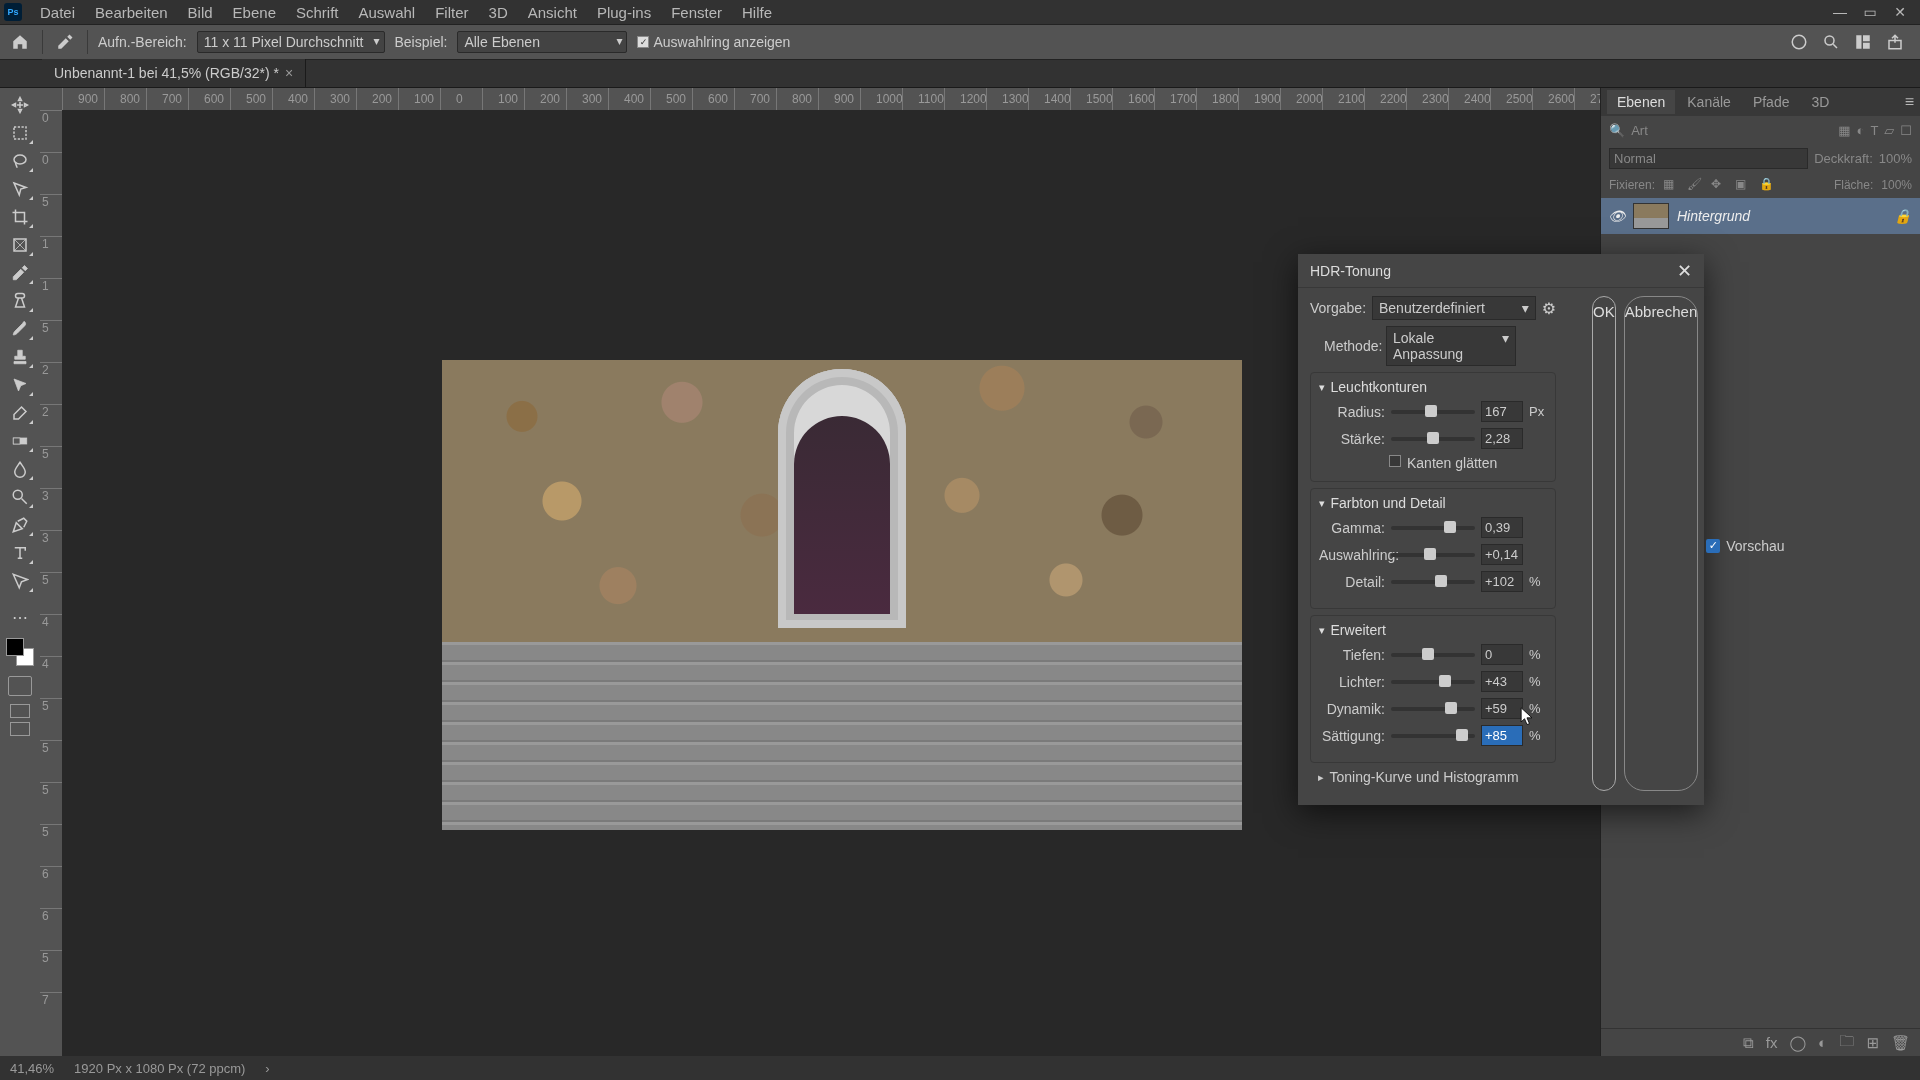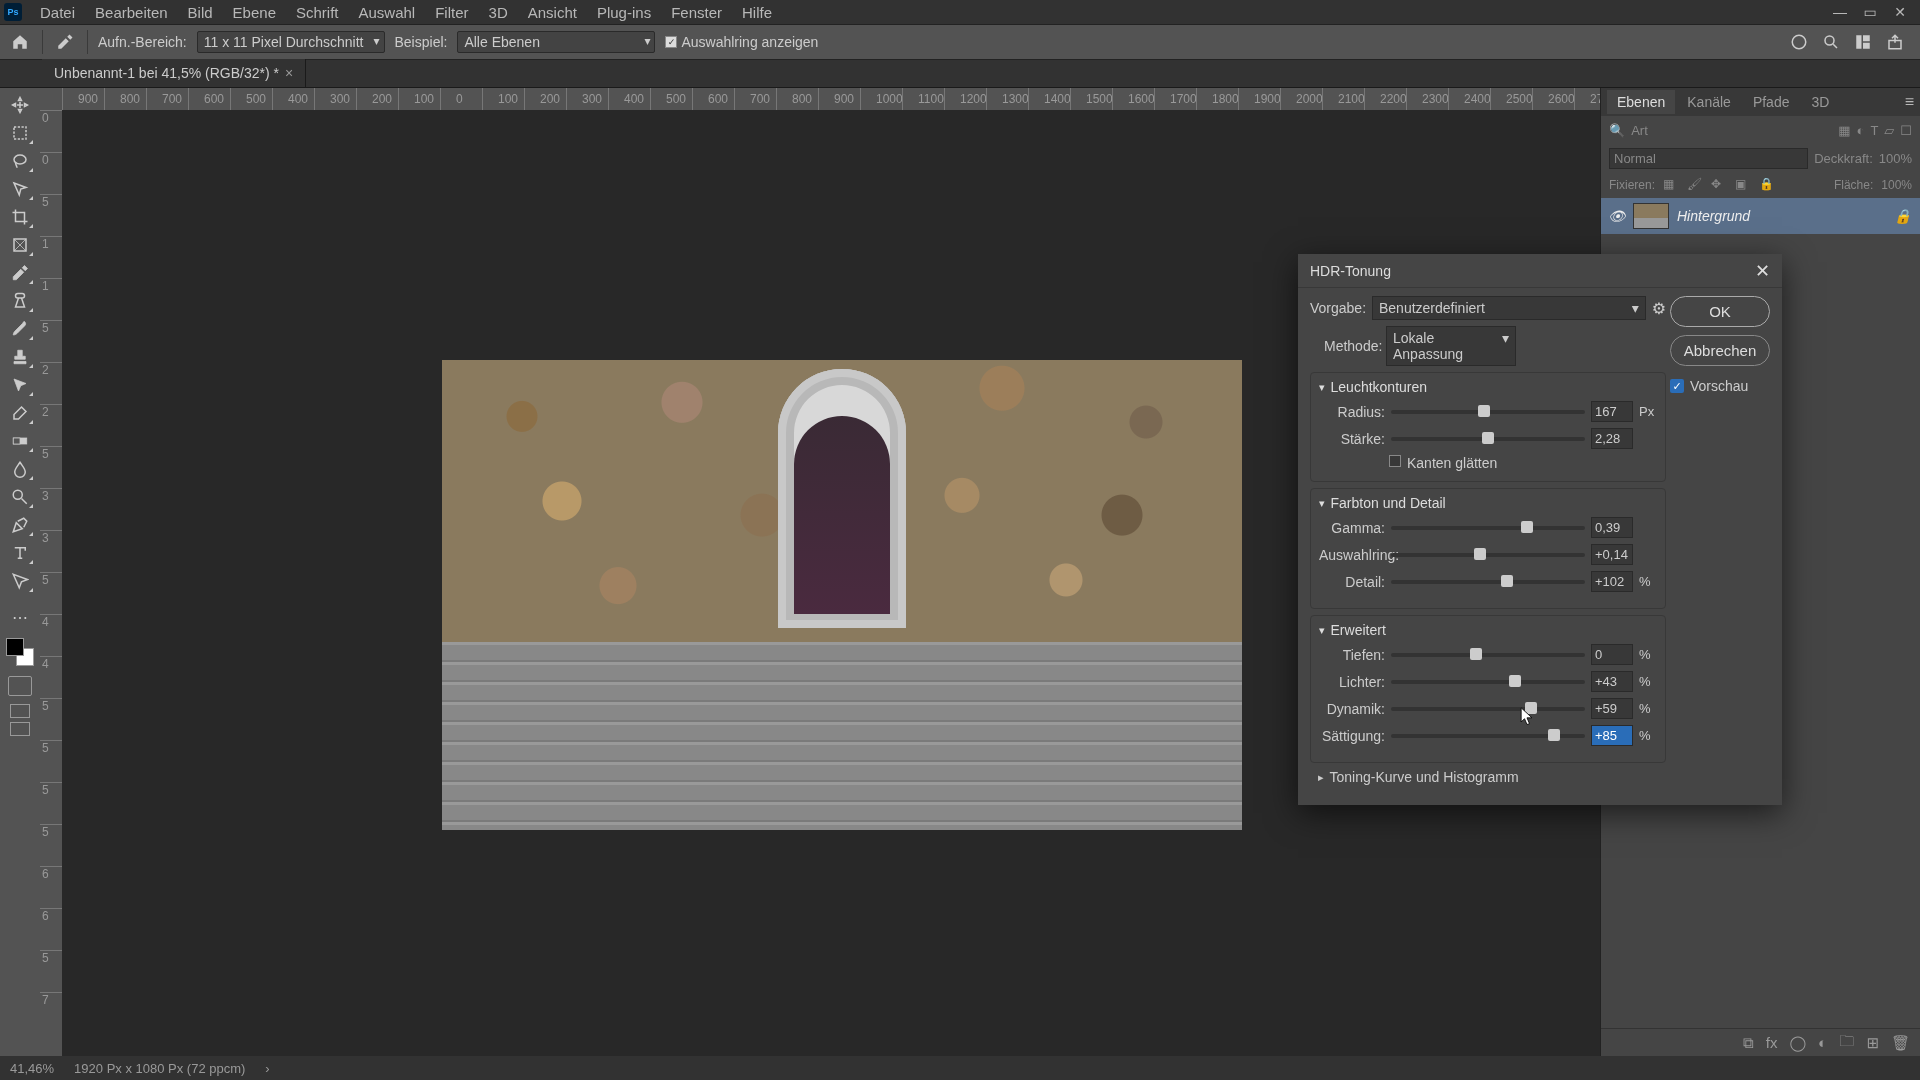--- a/index.html
+++ b/index.html
@@ -83,26 +83,26 @@
 .layer-item .eye{width:16px;height:16px;display:flex;align-items:center;justify-content:center;}
 .layer-item .thumb{width:36px;height:26px;background:linear-gradient(#8a7a5e 60%,#999 60%);border:1px solid #333;}
 .layer-item .lock{margin-left:auto;}
 .layer-footer{height:28px;display:flex;align-items:center;justify-content:flex-end;gap:12px;padding:0 10px;color:#999;border-top:1px solid #333;}
 .layer-footer span{font-size:15px;cursor:default;}
 
 
 .status-bar{position:absolute;bottom:0;left:0;right:0;height:24px;background:#323232;display:flex;align-items:center;padding:0 10px;gap:20px;font-size:13px;color:#999;}
 
 
-.hdr-dialog{position:absolute;left:1298px;top:254px;width:484px;background:#454545;box-shadow:0 8px 30px rgba(0,0,0,.6);color:#ccc;font-size:14px;}
+.hdr-dialog{position:absolute;left:1298px;top:254px;width:406px;background:#454545;box-shadow:0 8px 30px rgba(0,0,0,.6);color:#ccc;font-size:14px;}
 .dlg-title{height:34px;display:flex;align-items:center;padding:0 12px;background:#454545;border-bottom:1px solid #383838;color:#ddd;}
 .dlg-title .close{margin-left:auto;font-size:18px;cursor:default;}
 .dlg-body{padding:8px 12px 14px 12px;display:flex;gap:4px;}
 .dlg-left{flex:1;}
-.dlg-right{width:100px;display:flex;flex-direction:column;gap:8px;align-items:stretch;}
+.dlg-right{width:100px;display:flex;gap:8px;align-items:stretch;margin-left:32px;}
 .dlg-row{display:flex;align-items:center;gap:6px;margin-bottom:6px;}
 .dlg-row .lbl{width:56px;text-align:right;font-size:14px;}
 .dlg-row .sel{flex:1;background:#383838;border:1px solid #2a2a2a;padding:3px 6px;font-size:14px;display:flex;justify-content:space-between;}
 .dlg-btn{background:#454545;border:1px solid #888;border-radius:20px;padding:6px 0;text-align:center;font-size:15px;color:#ddd;}
 .dlg-btn.primary{border-color:#aaa;}
 .preview-check{display:flex;align-items:center;gap:6px;margin-top:4px;}
 .preview-check .cb{width:14px;height:14px;background:#2a6db8;display:flex;align-items:center;justify-content:center;color:#fff;font-size:11px;border-radius:2px;}
 .group{border:1px solid #383838;border-radius:4px;padding:6px 8px 10px 8px;margin-top:6px;}
 .group-head{display:flex;align-items:center;gap:6px;font-size:14px;color:#ddd;margin-bottom:6px;cursor:default;}
 .group-head .arrow{font-size:11px;}
@@ -151,21 +151,21 @@
   <div class="opt-sep"></div>
   <div class="home-icon">
       <svg viewBox="0 0 24 24" width="18" height="18" fill="#ccc">
         <path d="M18 2l4 4-3 3-4-4zM13 7l4 4L7 21H3v-4z"></path>
       </svg>
     </div>
   <div class="opt-sep"></div>
   <span class="opt-label">Aufn.-Bereich:</span>
   <div class="opt-select">11 x 11 Pixel Durchschnitt</div>
   <span class="opt-label">Beispiel:</span>
-  <div class="opt-select" style="width:198px">Alle Ebenen</div>
+  <div class="opt-select" style="width:170px">Alle Ebenen</div>
   <div class="opt-check">
     <div class="cb">✓</div>
       <span>Auswahlring anzeigen</span>
   </div>
   <div class="right">
     <div class="right-icon">
         <svg viewBox="0 0 24 24" width="18" height="18" fill="#ccc">
           <circle cx="12" cy="12" r="9" fill="none" stroke="#ccc" stroke-width="2"></circle>
         </svg>
       </div>

